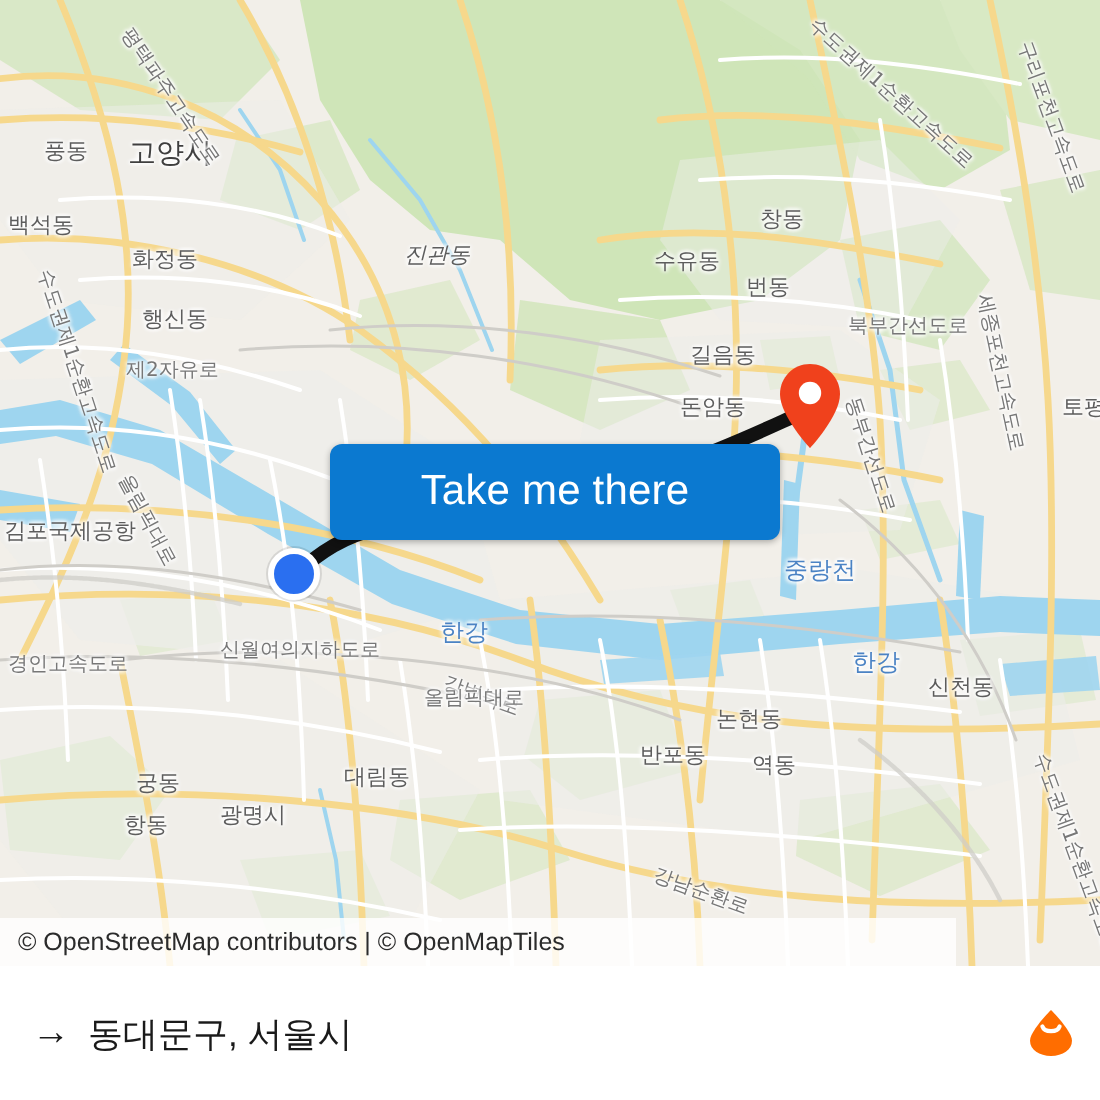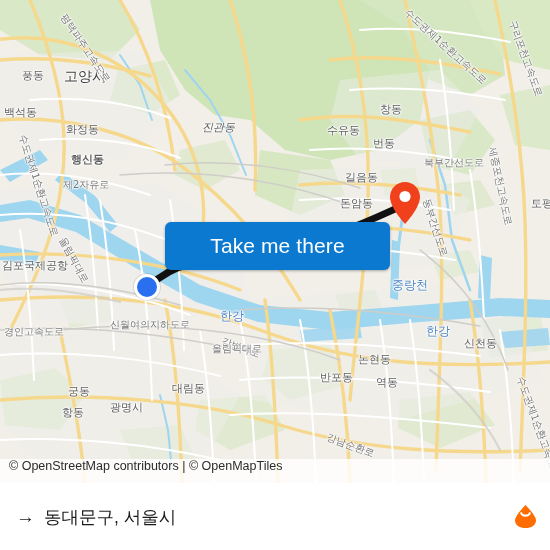--- a/index.html
+++ b/index.html
@@ -24,22 +24,22 @@
 
   
   #cta{position:absolute;left:165px;top:222px;width:225px;height:48px;
        background:#0b79d0;border-radius:6px;border:none;cursor:pointer;
        display:flex;align-items:center;justify-content:center;
        box-shadow:0 1px 3px rgba(0,0,0,.30);}
   #cta-label{color:#ffffff;font-size:21px;letter-spacing:.1px;
        font-family:"Liberation Sans","DejaVu Sans",sans-serif;}
 
   
-  #attrib{position:absolute;left:0;bottom:0;width:550px;height:24px;
-      background:rgba(255,255,255,.82);display:flex;}
+  #attrib{position:absolute;left:0;bottom:0;width:478px;height:24px;
+      background:rgba(255,255,255,.82);display:flex;align-items:center;}
   #attrib-text{font-size:12.5px;color:#2b2b2b;padding-left:9px;white-space:nowrap;
       font-family:"Liberation Sans","DejaVu Sans",sans-serif;}
 
   
   #footer{position:absolute;left:0;top:483px;width:550px;height:67px;background:#ffffff;
       display:flex;align-items:center;justify-content:space-between;box-sizing:border-box;
       padding:0 14px 0 16px;}
   #footer-route{display:flex;align-items:center;gap:9px;font-size:17.5px;color:#1a1a1a;
       font-family:"Liberation Sans","DejaVu Sans",sans-serif;white-space:nowrap;}
   #footer-arrow{font-size:19px;color:#1a1a1a;line-height:1;}
@@ -195,21 +195,21 @@
         <path d="M430,370 C460,392 485,420 500,450"></path>
       </g>
     </svg>
 
     <div id="labels">
         <div class="lbl city" style="left: 64px; top: 68px;">고양시</div>
         <div class="lbl road" style="left: 63px; top: 8px; transform: rotate(56deg); transform-origin: 0px 50%;">평택파주고속도로</div>
         <div class="lbl place" style="left: 22px; top: 68px;">풍동</div>
         <div class="lbl place" style="left: 4px; top: 105px;">백석동</div>
         <div class="lbl place" style="left: 66px; top: 122px;">화정동</div>
-        <div class="lbl place" style="left: 71px; top: 152px; font-weight: bold;">행신동</div>
+        <div class="lbl place" style="left: 71px; top: 152px;">행신동</div>
         <div class="lbl road" style="left: 22px; top: 128px; transform: rotate(72deg); transform-origin: 0px 50%;">수도권제1순환고속도로</div>
         <div class="lbl road" style="left: 63px; top: 178px;">제2자유로</div>
         <div class="lbl place" style="left: 202px; top: 120px; font-style: italic;">진관동</div>
         <div class="lbl place" style="left: 327px; top: 123px;">수유동</div>
         <div class="lbl place" style="left: 380px; top: 102px;">창동</div>
         <div class="lbl place" style="left: 373px; top: 136px;">번동</div>
         <div class="lbl place" style="left: 345px; top: 170px;">길음동</div>
         <div class="lbl place" style="left: 340px; top: 196px; text-align: center;">돈암동</div>
         <div class="lbl road" style="left: 406px; top: 4px; transform: rotate(42deg); transform-origin: 0px 50%;">수도권제1순환고속도로</div>
         <div class="lbl road" style="left: 512px; top: 14px; transform: rotate(70deg); transform-origin: 0px 50%;">구리포천고속도로</div>

